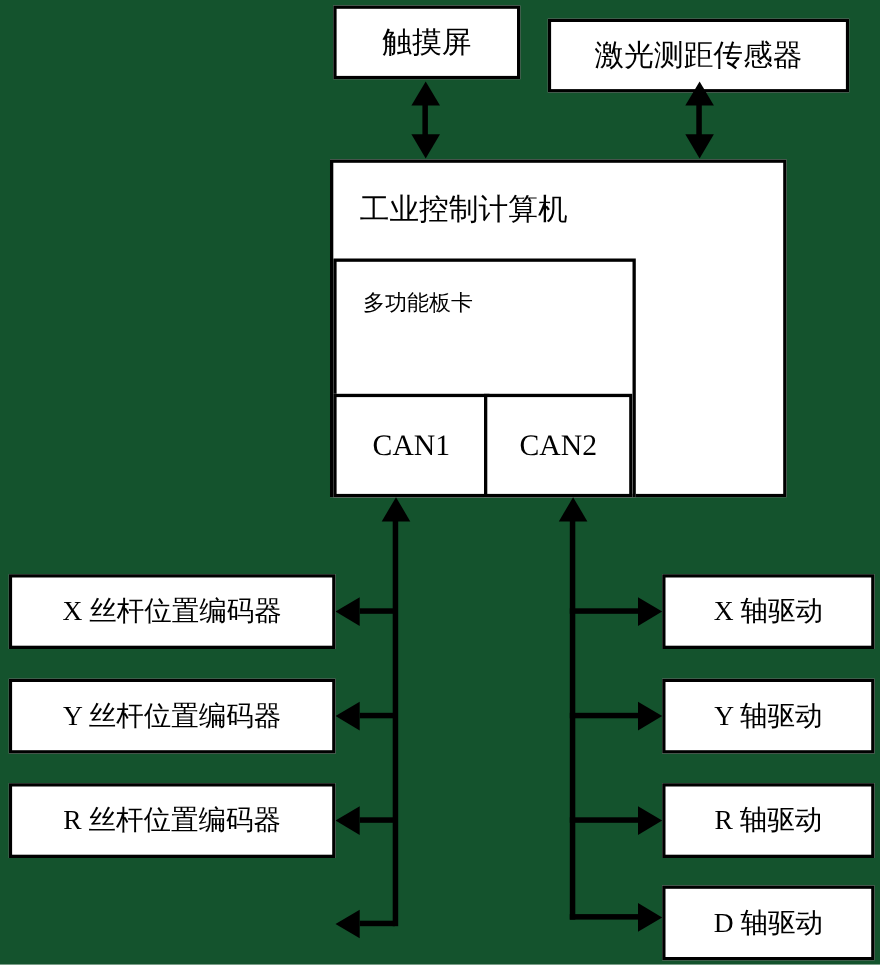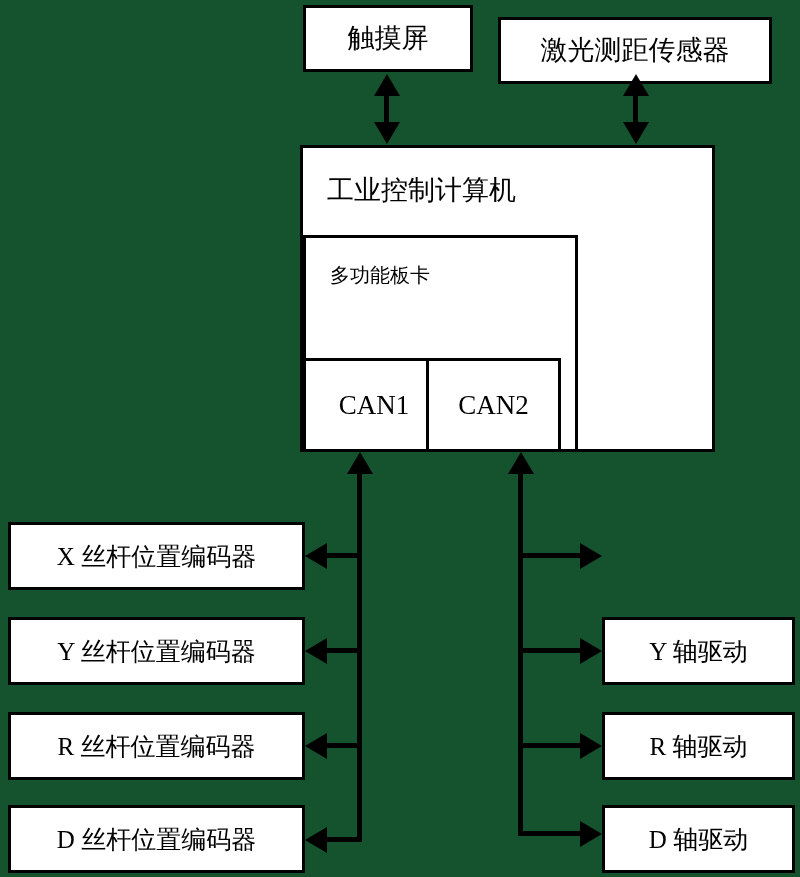--- a/index.html
+++ b/index.html
@@ -68,21 +68,21 @@
     font-size: 20px;
     color: #000;
     white-space: nowrap;
   }
   #can1-box {
     left: 303px; top: 358px; width: 142px; height: 94px;
     font-size: 27px;
     text-align: right;
   }
   #can2-box {
-    left: 426px; top: 358px; width: 135px; height: 94px;
+    left: 440px; top: 358px; width: 135px; height: 94px;
     font-size: 27px;
   }
   
   .enc-box {
     left: 8px; width: 297px; height: 68px;
     font-size: 25px;
   }
   .drv-box {
     left: 602px; width: 193px; height: 68px;
     font-size: 25px;
@@ -199,24 +199,24 @@
 
   <div class="box box-center enc-box row-1">
     <span class="lbl">X 丝杆位置编码器</span>
   </div>
   <div class="box box-center enc-box row-3">
     <span class="lbl">R 丝杆位置编码器</span>
   </div>
   <div class="box box-center enc-box row-2">
     <span class="lbl">Y 丝杆位置编码器</span>
   </div>
-  <div class="box box-center enc-box row-4">
-    <span class="lbl">D 丝杆位置编码器</span>
-  </div>
-
+
+  <div class="box box-center drv-box row-1">
+    <span class="lbl">X 轴驱动</span>
+  </div>
   <div class="box box-center drv-box row-2">
     <span class="lbl">Y 轴驱动</span>
   </div>
   <div class="box box-center drv-box row-3">
     <span class="lbl">R 轴驱动</span>
   </div>
   <div class="box box-center drv-box row-4">
     <span class="lbl">D 轴驱动</span>
   </div>
 

